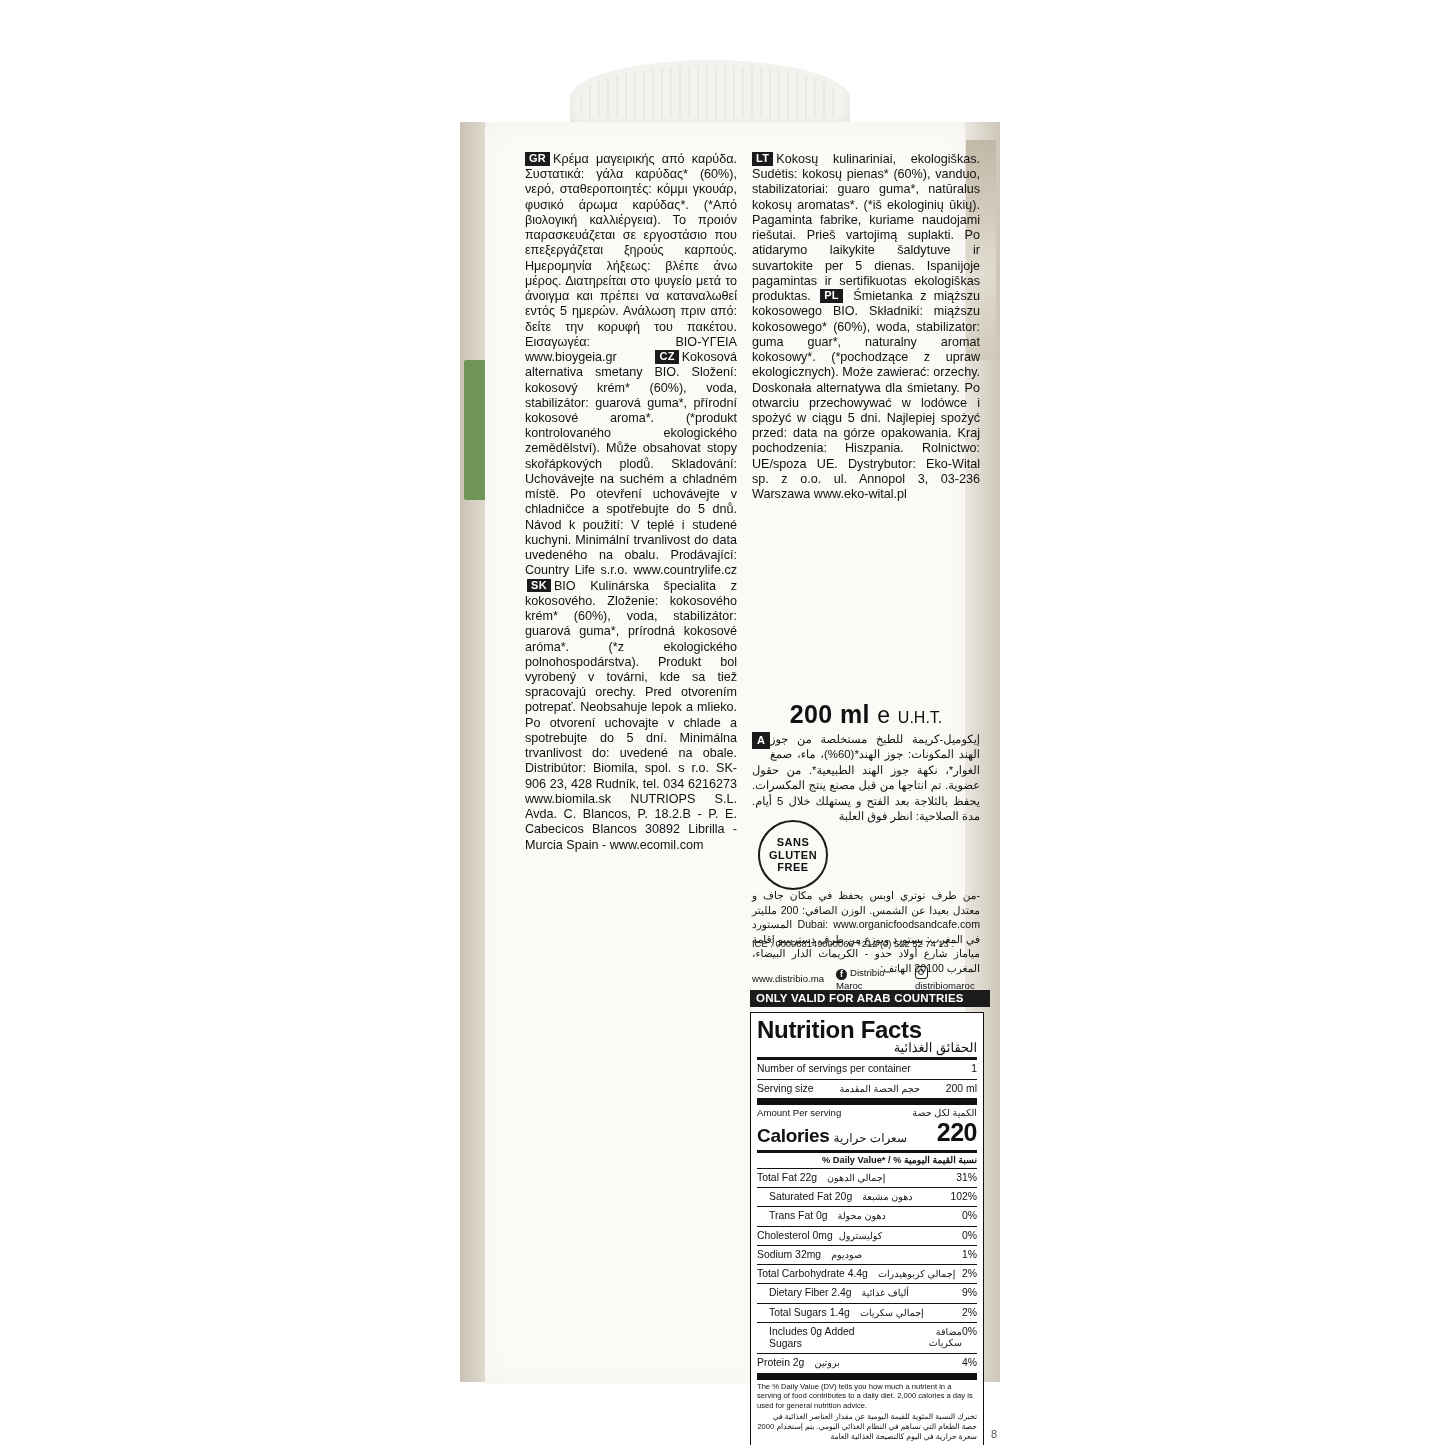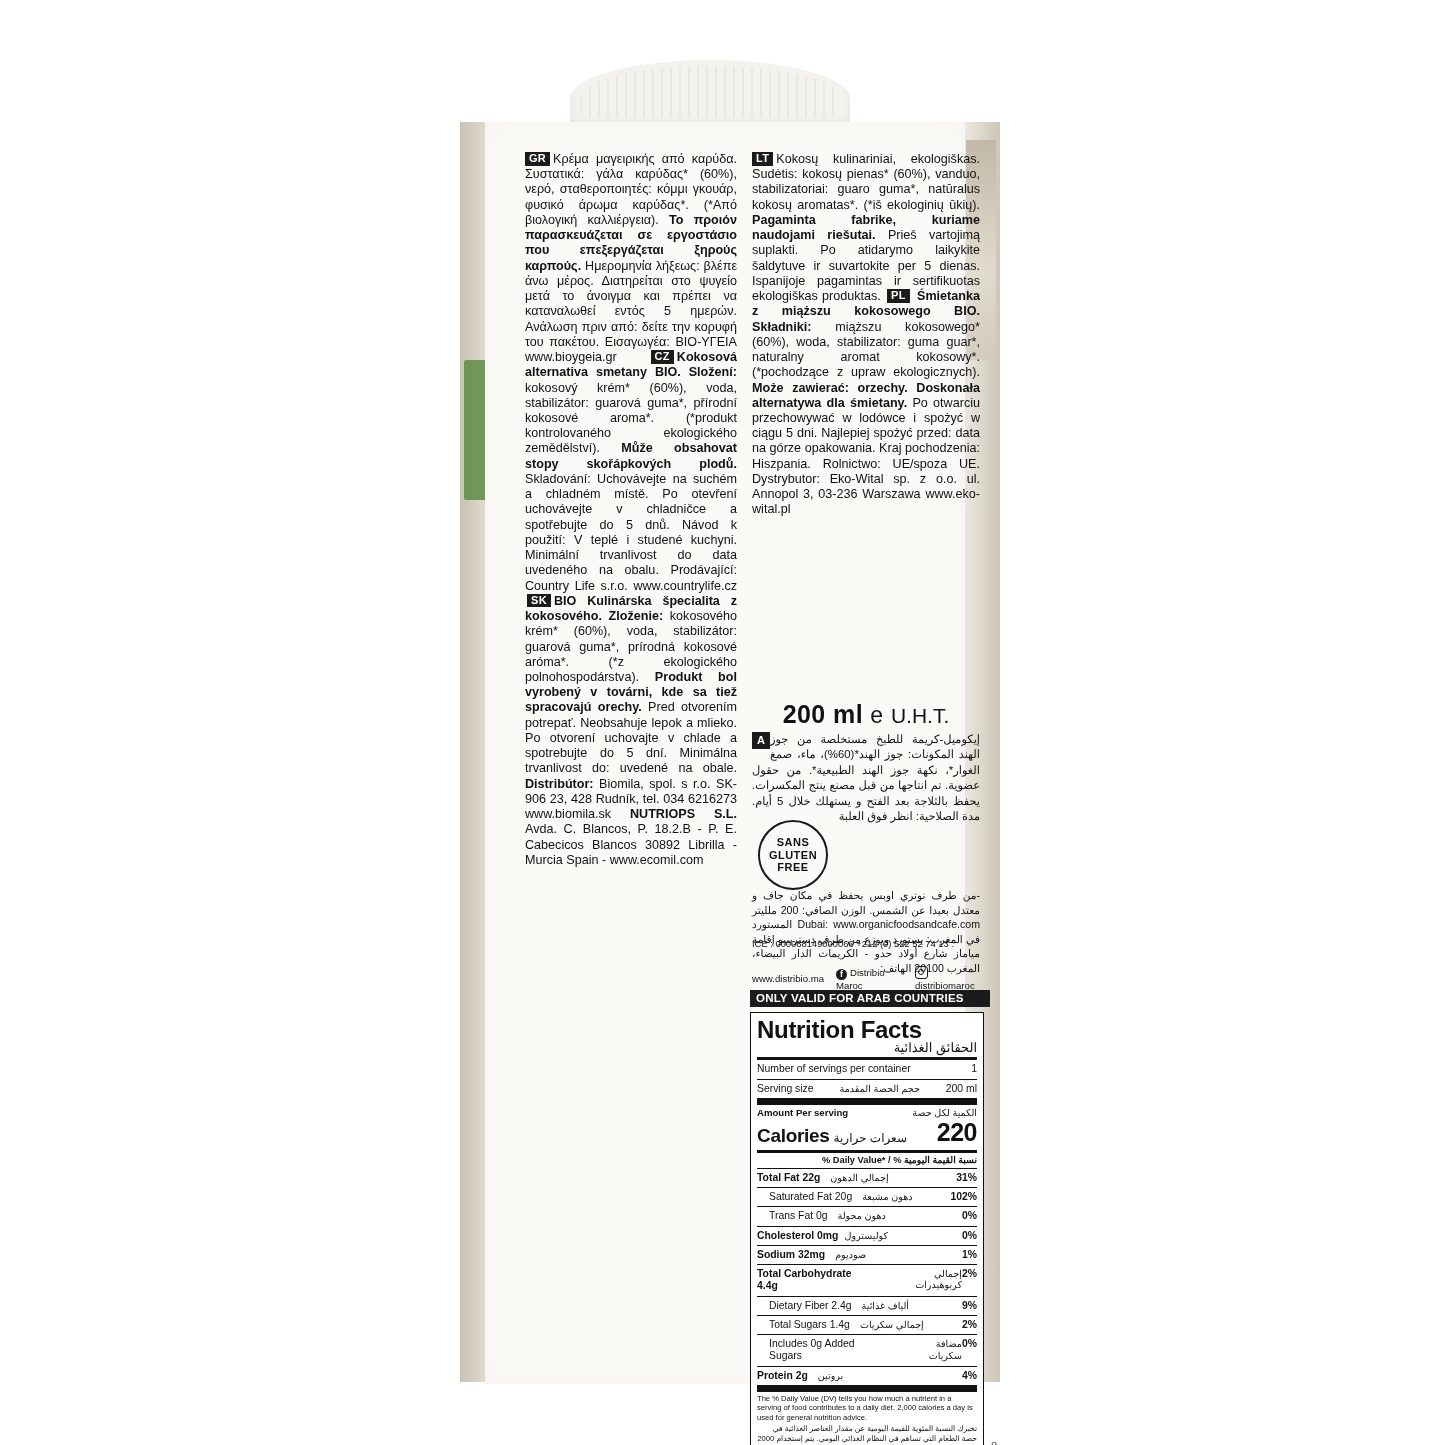--- a/index.html
+++ b/index.html
@@ -123,36 +123,36 @@
     color: #fff;
     font-weight: bold;
     font-size: 11px;
     padding: 1px 4px 1px 4px;
     line-height: 1.05;
     vertical-align: 1px;
     margin-right: 3px;
     letter-spacing: .3px;
   }
   .lang-tag.inline { margin-left: 2px; }
-  .b { font-weight: bold; }
+  .b { font-weight: normal; }
   .para { margin: 0 0 0 0; }
 
   
   .volume {
     position: absolute;
     left: 322px;
     top: 640px;
     width: 228px;
     text-align: center;
     font-size: 25px;
     font-weight: bold;
     letter-spacing: .4px;
   }
   .volume .est { font-weight: normal; font-size: 23px; }
-  .volume .uht { font-weight: normal; font-size: 21px; letter-spacing: 0; }
+  .volume .uht { font-weight: normal; font-size: 16px; letter-spacing: 0; }
 
   
   .arabic {
     position: absolute;
     left: 322px;
     top: 672px;
     width: 228px;
     direction: rtl;
     text-align: justify;
     font-size: 11.4px;

